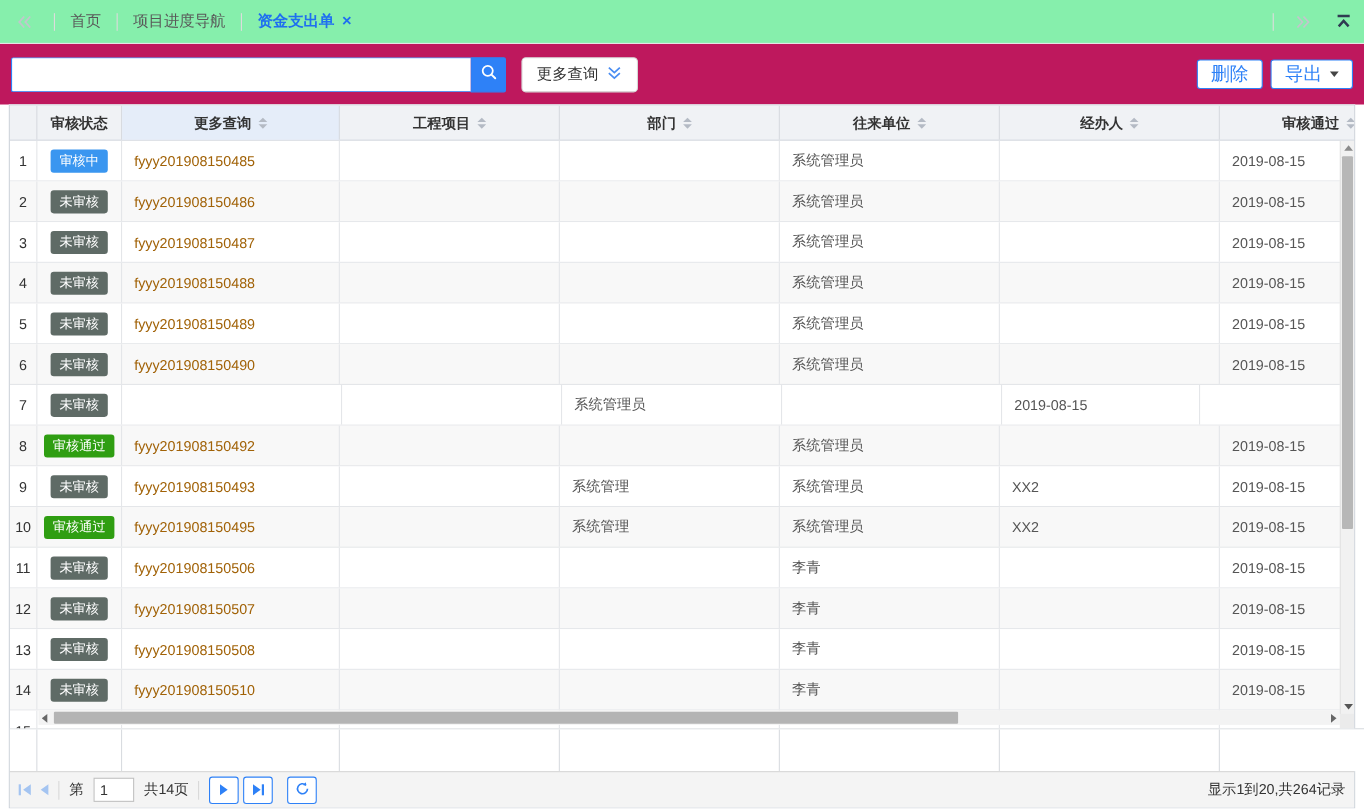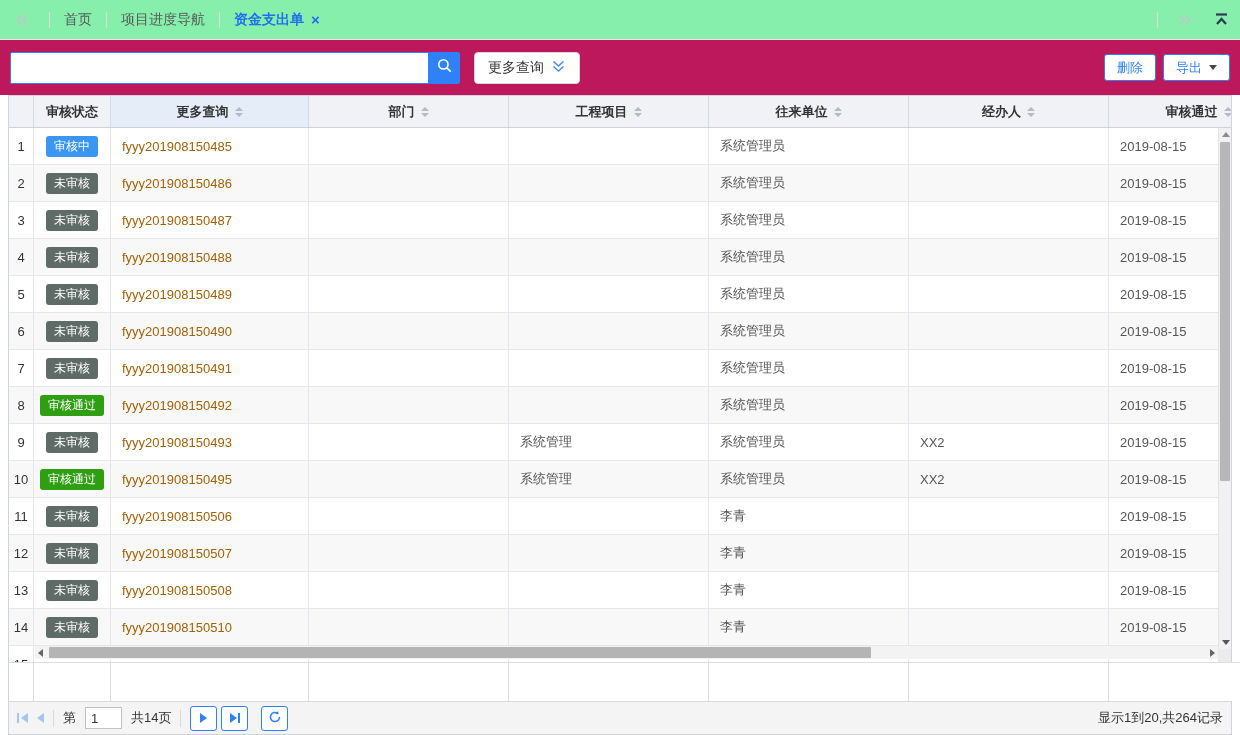--- a/index.html
+++ b/index.html
@@ -15,21 +15,21 @@
   .tabbar .spacer { flex:1; }
   .collapse-btn { margin-left:16px; cursor:pointer; display:flex; align-items:center; }
 
   
   .toolbar { height:55px; display:flex; align-items:center; padding:0 10px; background:#be185d; }
   .search-wrap { display:flex; align-items:stretch; height:32px; }
   .search-input { width:418px; border:1px solid #2e81f7; border-right:none; border-radius:2px 0 0 2px; font-size:14px; padding:0 10px; outline:none; color:#333; }
   .search-btn { width:32px; background:#2e81f7; border:1px solid #2e81f7; border-radius:0 2px 2px 0; display:flex; align-items:center; justify-content:center; cursor:pointer; }
   .more-btn { margin-left:14px; height:32px; background:#fff; border:1px solid #d6d6d6; border-radius:4px; padding:0 13px; font-size:14px; color:#333; display:flex; align-items:center; gap:7px; cursor:pointer; }
   .right-btns { margin-left:auto; display:flex; gap:7px; }
-  .o-btn { height:27px; background:#fff; border:1px solid #2e81f7; border-radius:3px; color:#2e81f7; font-size:13px; padding:0 12px; display:flex; align-items:center; gap:7px; cursor:pointer; }
+  .o-btn { height:27px; background:#fff; border:1px solid #2e81f7; border-radius:3px; color:#2e81f7; font-size:17px; padding:0 12px; display:flex; align-items:center; gap:7px; cursor:pointer; }
   .caret-down { width:0; height:0; border-left:4px solid transparent; border-right:4px solid transparent; border-top:5px solid #444; }
 
   
   .grid { margin:0 8px; width:1224px; border:1px solid #cfd4db; position:relative; background:#fff; }
   .grid-clip { overflow:hidden; }
   .grid-header { display:flex; height:32px; background:#f0f2f5; border-bottom:1px solid #cdd2d9; width:1330px; }
   .hcell { flex:none; display:flex; align-items:center; justify-content:center; font-size:13px; font-weight:bold; color:#333; border-right:1px solid #d8dbe0; height:100%; }
   .hcell.hl { background:#e5edf9; }
   .sort { display:inline-flex; flex-direction:column; gap:2px; margin-left:6px; }
   .sort i { display:block; width:0; height:0; border-left:4px solid transparent; border-right:4px solid transparent; }
@@ -155,28 +155,28 @@
           <span>审核状态</span>
         </div>
         <div class="hcell hl" style="width: 198px;">
           <span>更多查询</span>
           <span class="sort">
             <i class="up"></i>
             <i class="dn"></i>
           </span>
         </div>
         <div class="hcell" style="width: 200px;">
+          <span>工程项目</span>
+          <span class="sort">
+            <i class="up"></i>
+            <i class="dn"></i>
+          </span>
+        </div>
+        <div class="hcell" style="width: 200px;">
           <span>部门</span>
-          <span class="sort">
-            <i class="up"></i>
-            <i class="dn"></i>
-          </span>
-        </div>
-        <div class="hcell" style="width: 200px;">
-          <span>工程项目</span>
           <span class="sort">
             <i class="up"></i>
             <i class="dn"></i>
           </span>
         </div>
         <div class="hcell" style="width: 200px;">
           <span>往来单位</span>
           <span class="sort">
             <i class="up"></i>
             <i class="dn"></i>
@@ -271,21 +271,20 @@
           <div class="gcell" style="width: 200px;"></div>
           <div class="gcell" style="width: 200px;">系统管理员</div>
           <div class="gcell" style="width: 200px;"></div>
           <div class="gcell" style="width: 180px;">2019-08-15</div>
         </div>
         <div class="grow">
           <div class="gcell center num" style="width: 25px;">7</div>
           <div class="gcell center" style="width: 77px;">
             <span class="badge" style="background: rgb(95, 107, 102);">未审核</span>
           </div>
-          <div class="gcell doc" style="width: 198px;">fyyy201908150491</div>
           <div class="gcell" style="width: 200px;"></div>
           <div class="gcell" style="width: 200px;"></div>
           <div class="gcell" style="width: 200px;">系统管理员</div>
           <div class="gcell" style="width: 200px;"></div>
           <div class="gcell" style="width: 180px;">2019-08-15</div>
         </div>
         <div class="grow even">
           <div class="gcell center num" style="width: 25px;">8</div>
           <div class="gcell center" style="width: 77px;">
             <span class="badge" style="background: rgb(47, 158, 18);">审核通过</span>

